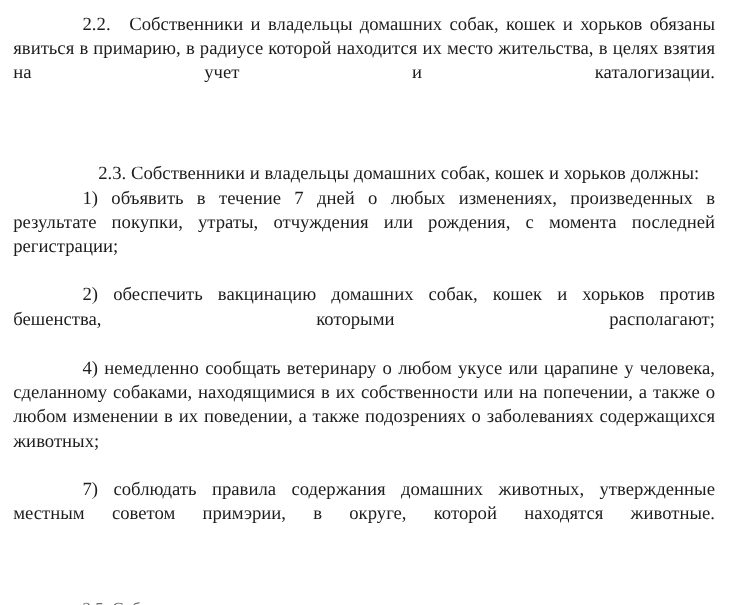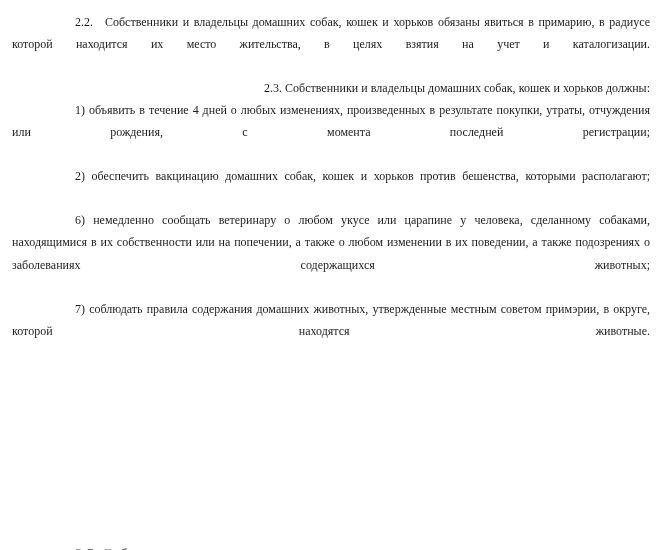--- a/index.html
+++ b/index.html
@@ -30,32 +30,33 @@
   }
 
   .doc-body {
     width: 638px;
   }
 
   
   p.para {
     margin: 0;
     padding: 0;
-    font-size: 12px;
+    font-size: 17px;
     line-height: 22.05px;
     text-align: justify;
     text-justify: inter-word;
     text-indent: 63px;
     word-spacing: 0.1px;
     hyphens: none;
   }
 
   
   p.para.nojustify {
-    text-align: right;
+    text-align: center;
+    margin-top: 48px;
   }
 
   
   p.para::after {
     content: "";
     display: inline-block;
     width: 100%;
   }
   p.para.nojustify::after {
     content: none;
@@ -84,28 +85,28 @@
 </head>
 <body>
 
 <div id="page">
   <div class="doc-body">
 
     <p class="para">2.2. Собственники и владельцы домашних собак, кошек и хорьков обязаны явиться в примарию, в радиусе которой находится их место жительства, в целях взятия на учет и каталогизации.</p>
 
     <p class="para nojustify">2.3. Собственники и владельцы домашних собак, кошек и хорьков должны:</p>
 
-    <p class="para">1) объявить в течение 4 дней о любых изменениях, произведенных в результате покупки, утраты, отчуждения или рождения, с момента последней регистрации;</p>
+    <p class="para">1) объявить в течение 7 дней о любых изменениях, произведенных в результате покупки, утраты, отчуждения или рождения, с момента последней регистрации;</p>
 
     <p class="para">2) обеспечить вакцинацию домашних собак, кошек и хорьков против бешенства, которыми располагают;</p>
 
 
 
 
-    <p class="para">6) немедленно сообщать ветеринару о любом укусе или царапине у человека, сделанному собаками, находящимися в их собственности или на попечении, а также о любом изменении в их поведении, а также подозрениях о заболеваниях содержащихся животных;</p>
+    <p class="para">4) немедленно сообщать ветеринару о любом укусе или царапине у человека, сделанному собаками, находящимися в их собственности или на попечении, а также о любом изменении в их поведении, а также подозрениях о заболеваниях содержащихся животных;</p>
 
     <p class="para">7) соблюдать правила содержания домашних животных, утвержденные местным советом примэрии, в округе, которой находятся животные.</p>
 
   </div>
 
   <div class="clipped-line">
     <p>2.5.  Собственники и владельцы домашних животных</p>
   </div>
 </div>
 

